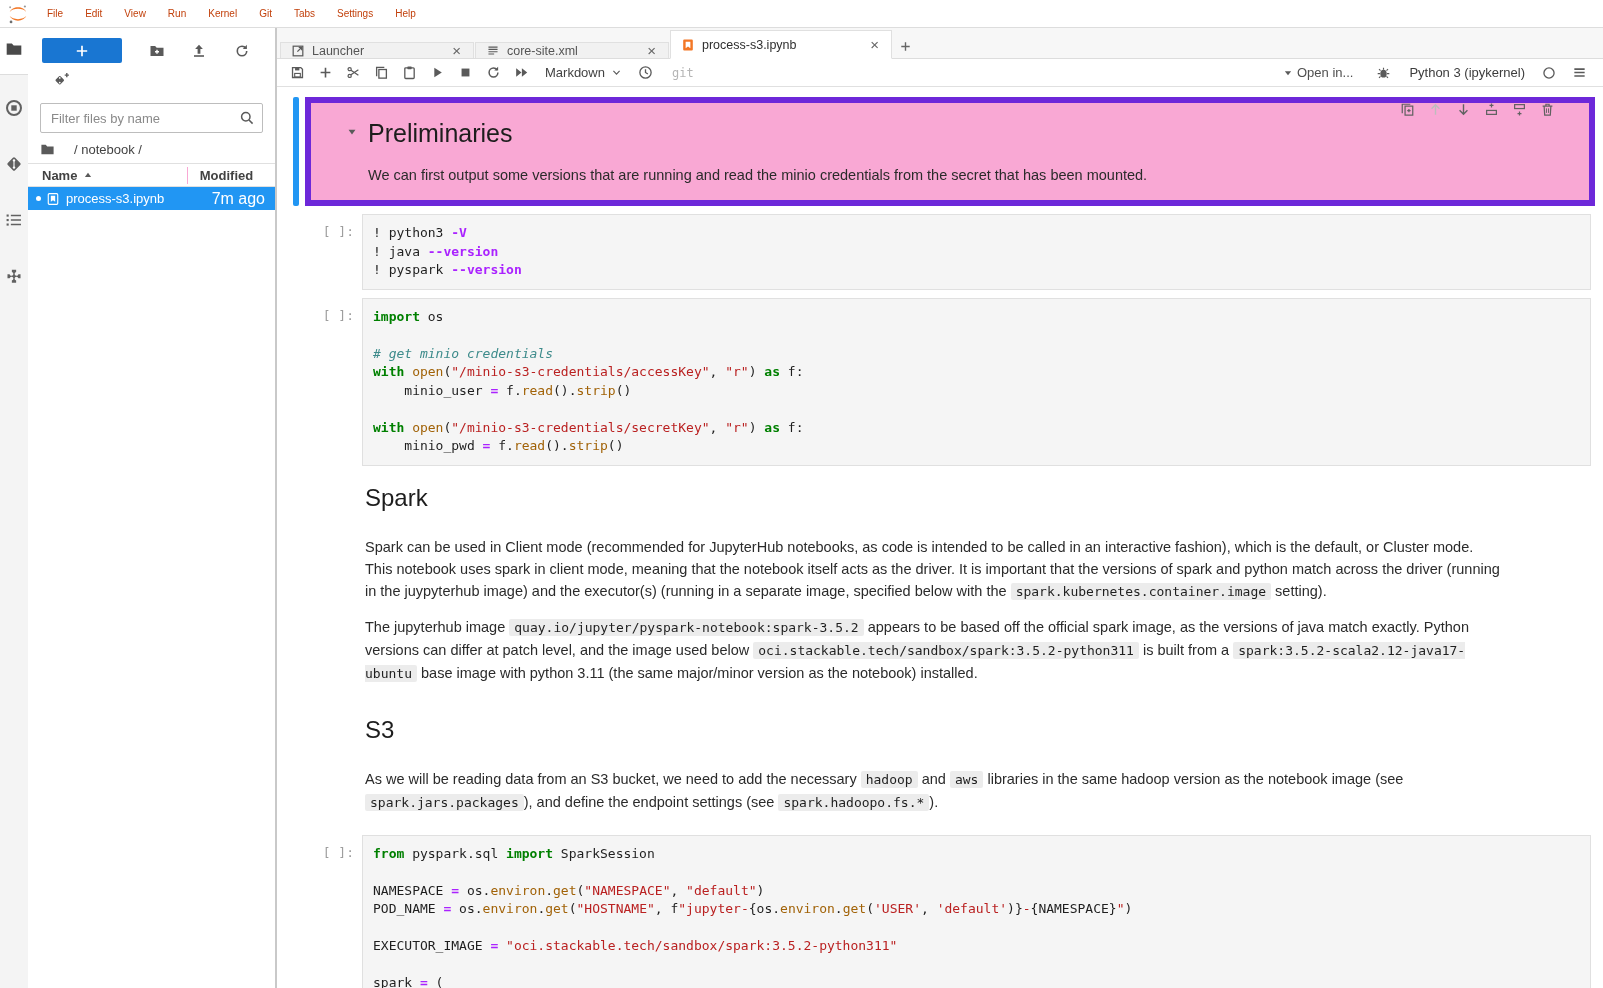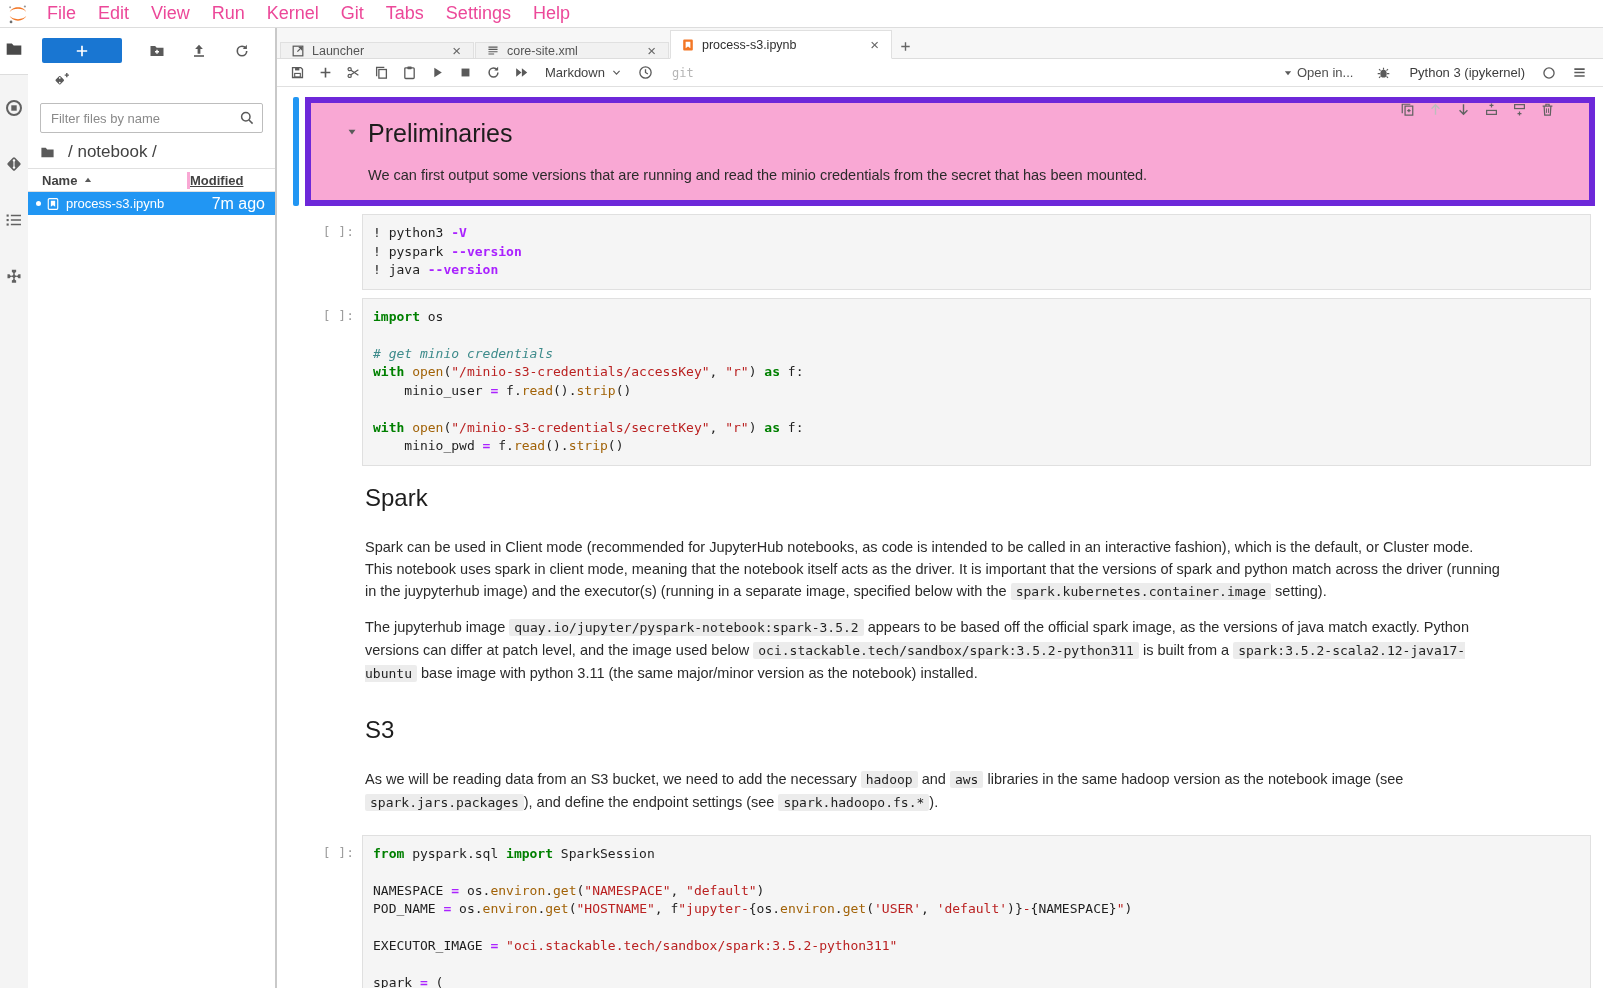--- a/index.html
+++ b/index.html
@@ -5,21 +5,21 @@
   html,body{margin:0;padding:0;width:1603px;height:988px;overflow:hidden;
     font-family:"Liberation Sans","DejaVu Sans",sans-serif;background:#fff;color:#333;}
   *{box-sizing:border-box;}
   .ic svg{width:16px;height:16px;display:block;}
   .ic{display:inline-flex;align-items:center;justify-content:center;color:#5a5a5a;}
 
   
   .menubar{height:28px;display:flex;align-items:center;border-bottom:1px solid #ddd;background:#fff;}
   .logo{width:36px;display:flex;justify-content:center;}
   .logo svg{width:22px;height:22px;}
-  .menu-item{font-size:18px;color:#ec4899;padding:0 11px;line-height:27px;cursor:default;}
+  .menu-item{font-size:10px;color:#c2410c;padding:0 11px;line-height:27px;cursor:default;}
 
   
   .layout{display:flex;height:960px;}
   .activitybar{width:28px;background:#fff;display:flex;flex-direction:column;flex:none;}
   .ab-top{height:46px;display:grid;place-items:center;}
   .ab-rest{flex:1;background:#f4f4f4;border-top:1px solid #ddd;display:flex;flex-direction:column;
     align-items:center;padding-top:24px;gap:34px;}
   .ab-item{color:#616161;}
   .ab-item.active{color:#4a4a4a;}
   .ab-item svg{width:18px;height:18px;}
@@ -30,26 +30,26 @@
   .new-launcher{width:80px;height:25px;background:#1976d2;border:none;border-radius:2px;color:#fff;
     display:flex;align-items:center;justify-content:center;cursor:pointer;}
   .new-launcher .ic{color:#fff;}
   .fb-tb-icons{display:flex;flex:1;justify-content:space-around;margin-left:14px;}
   .fb-gitrow{height:30px;display:flex;align-items:center;padding-left:26px;}
   .fb-filter{margin:8px 12px 6px 12px;position:relative;}
   .fb-filter input{width:100%;height:30px;border:1px solid #bdbdbd;border-radius:2px;padding:0 30px 0 10px;
     font-size:13px;color:#333;font-family:inherit;outline:none;}
   .fb-filter input::placeholder{color:#8a8a8a;}
   .fb-filter .ic{position:absolute;right:8px;top:7px;}
-  .fb-breadcrumb{display:flex;align-items:center;gap:13px;padding:3px 20px 6px 12px;font-size:17px;color:#424242;}
+  .fb-breadcrumb{display:flex;align-items:center;gap:19px;padding:3px 20px 6px 12px;font-size:13px;color:#424242;}
   .fb-breadcrumb .ic svg{width:15px;height:15px;}
   .fb-header{display:flex;align-items:center;border-top:1px solid #e0e0e0;border-bottom:1px solid #e0e0e0;
     padding:3px 10px 3px 14px;font-size:13px;font-weight:bold;color:#424242;height:24px;}
   .fb-header .col-name{flex:1;display:flex;align-items:center;gap:6px;}
-  .fb-header .col-mod{width:78px;text-align:left;border-left:3px solid #f9a8d4;padding:1px 0;text-decoration:underline;}
+  .fb-header .col-mod{width:78px;text-align:center;border-left:1px solid #f9a8d4;padding:1px 0;}
   .sort-caret svg{width:10px;height:10px;}
   .fb-row{display:flex;align-items:center;height:23px;font-size:13px;padding:0 10px 0 6px;}
   .fb-row.selected{background:#2196f3;color:#fff;}
   .fb-row .dot{width:5px;height:5px;border-radius:50%;background:#fff;margin:0 5px 0 2px;flex:none;}
   .fb-row .ic{margin-right:6px;}
   .fb-row .ic svg{width:14px;height:14px;}
   .fb-row .fname{flex:1;}
   .fb-row .fmod{font-size:16px;}
 
   
@@ -440,21 +440,21 @@
               </span>
               <h1 class="md-h">Preliminaries</h1>
               <p class="md-p">We can first output some versions that are running and read the minio credentials from the secret that has been mounted.</p>
             </div>
           </div>
         </div>
         <div class="cell-row">
           <div class="collapser"></div>
           <div class="cell-main">
             <div class="prompt">[ ]:</div>
-            <pre class="code-area"><div class="code-line"><span>! python3 </span><span class="tk-op">-V</span></div><div class="code-line"><span>! pyspark </span><span class="tk-op">--version</span></div><div class="code-line"><span>! java </span><span class="tk-op">--version</span></div></pre>
+            <pre class="code-area"><div class="code-line"><span>! python3 </span><span class="tk-op">-V</span></div><div class="code-line"><span>! java </span><span class="tk-op">--version</span></div><div class="code-line"><span>! pyspark </span><span class="tk-op">--version</span></div></pre>
           </div>
         </div>
         <div class="cell-row">
           <div class="collapser"></div>
           <div class="cell-main">
             <div class="prompt">[ ]:</div>
             <pre class="code-area"><div class="code-line"><span class="tk-kw">import</span><span> os</span></div><div class="code-line">&nbsp;</div><div class="code-line"><span class="tk-com"># get minio credentials</span></div><div class="code-line"><span class="tk-kw">with</span><span> </span><span class="tk-fn">open</span><span>(</span><span class="tk-str">"/minio-s3-credentials/accessKey"</span><span>, </span><span class="tk-str">"r"</span><span>) </span><span class="tk-kw">as</span><span> f:</span></div><div class="code-line"><span>    minio_user </span><span class="tk-op">=</span><span> f.</span><span class="tk-fn">read</span><span>().</span><span class="tk-fn">strip</span><span>()</span></div><div class="code-line">&nbsp;</div><div class="code-line"><span class="tk-kw">with</span><span> </span><span class="tk-fn">open</span><span>(</span><span class="tk-str">"/minio-s3-credentials/secretKey"</span><span>, </span><span class="tk-str">"r"</span><span>) </span><span class="tk-kw">as</span><span> f:</span></div><div class="code-line"><span>    minio_pwd </span><span class="tk-op">=</span><span> f.</span><span class="tk-fn">read</span><span>().</span><span class="tk-fn">strip</span><span>()</span></div></pre>
           </div>
         </div>
         <div class="cell-row">

